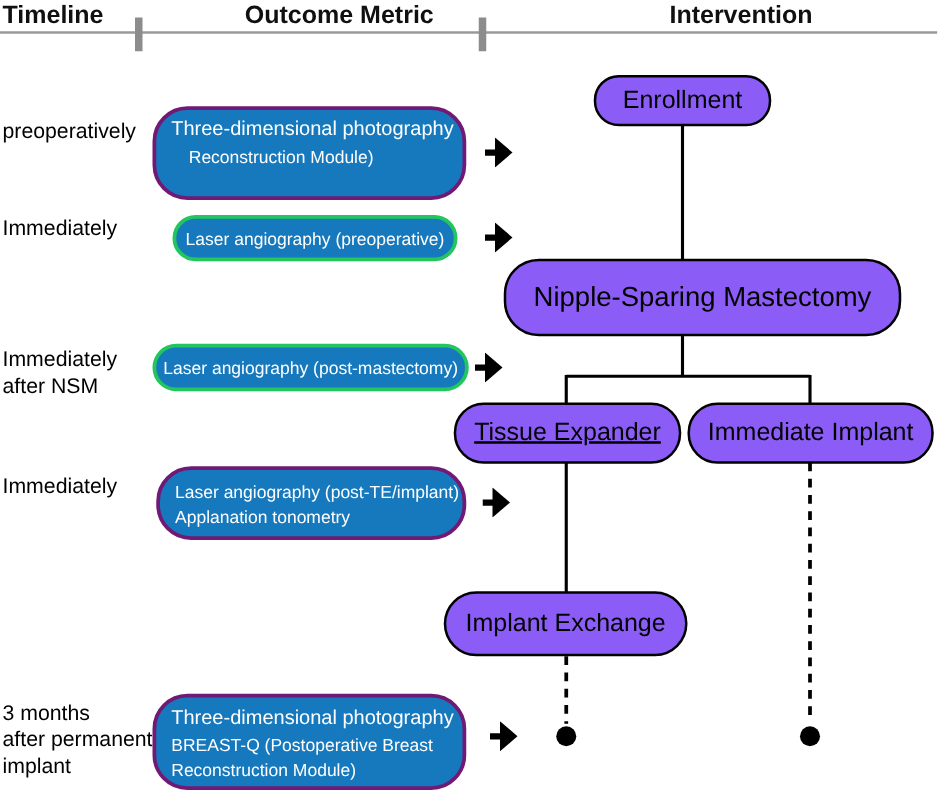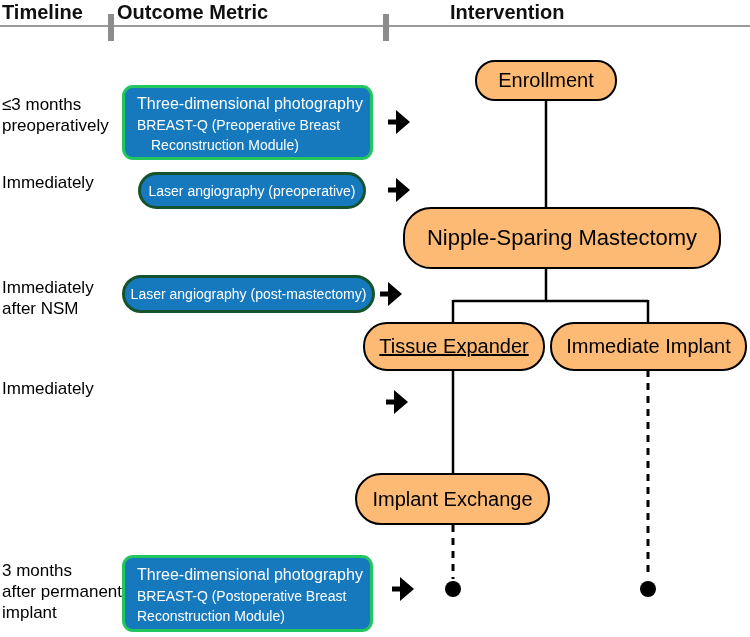--- a/index.html
+++ b/index.html
@@ -1,39 +1,39 @@
 <!DOCTYPE html>
 <html><head>
 <meta charset="utf-8">
 <style>
   html,body{margin:0;padding:0;background:#ffffff;}
   .canvas{
     position:relative;width:750px;height:637px;background:#ffffff;
     font-family:"Liberation Sans",sans-serif;overflow:hidden;color:#000;
   }
   .hdr{position:absolute;top:1px;font-size:20px;font-weight:bold;color:#101010;white-space:nowrap;}
-  .hdr.center{text-align:left;}
+  .hdr.center{text-align:right;}
   .rule{position:absolute;left:0;top:25px;width:750px;height:2px;background:#9a9a9a;}
   .tick{position:absolute;top:14px;width:6px;height:27px;background:#8c8c8c;}
   .tl{position:absolute;left:2px;font-size:17px;line-height:21px;color:#000;white-space:nowrap;}
   .connectors{position:absolute;left:0;top:0;}
   .mbox{
-    position:absolute;background:#1779bd;border:3px solid #22c55e;border-radius:11px;
+    position:absolute;background:#1779bd;border:3px solid #701a75;border-radius:28px;
     color:#fff;box-sizing:border-box;padding:5px 6px 0 12px;
   }
   .ml{font-size:14px;line-height:20px;white-space:nowrap;}
   .ml.lg{font-size:16px;line-height:22px;}
   .ml.ind{margin-left:14px;}
   .pill{
-    position:absolute;background:#1779bd;border:3px solid #14532d;border-radius:20px;
+    position:absolute;background:#1779bd;border:3px solid #22c55e;border-radius:20px;
     color:#fff;box-sizing:border-box;display:flex;align-items:center;justify-content:center;
     font-size:14px;white-space:nowrap;
   }
   .node{
-    position:absolute;background:#fdba74;border:2.5px solid #000;
+    position:absolute;background:#8b5cf6;border:2.5px solid #000;
     display:flex;align-items:center;justify-content:center;
     color:#000;box-sizing:border-box;white-space:nowrap;
   }
   .arrow{position:absolute;}
 </style>
 </head>
 <body>
 
 <div class="canvas">
 
@@ -51,49 +51,51 @@
     <line x1="453" y1="300" x2="453" y2="324" stroke="#000" stroke-width="2.5"></line>
     <line x1="648" y1="300" x2="648" y2="324" stroke="#000" stroke-width="2.5"></line>
     <line x1="453" y1="370" x2="453" y2="475" stroke="#000" stroke-width="2.5"></line>
     <line x1="453" y1="525" x2="453" y2="579" stroke="#000" stroke-width="3" stroke-dasharray="7 6"></line>
     <line x1="648" y1="370" x2="648" y2="578" stroke="#000" stroke-width="3" stroke-dasharray="7 6"></line>
     <circle cx="453" cy="589" r="8" fill="#000"></circle>
     <circle cx="648" cy="589" r="8" fill="#000"></circle>
   </svg>
 
   <div class="tl" style="top:94px;">
-    <div>≤3 months</div>
     <div>preoperatively</div>
   </div>
   <div class="tl" style="top:172px;">
     <div>Immediately</div>
   </div>
   <div class="tl" style="top:277px;">
     <div>Immediately</div>
     <div>after NSM</div>
   </div>
   <div class="tl" style="top:378px;">
     <div>Immediately</div>
   </div>
   <div class="tl" style="top:560px;">
     <div>3 months</div>
     <div>after permanent</div>
     <div>implant</div>
   </div>
 
   <div class="mbox" style="left:122px;top:85px;width:251px;height:75px;">
     <div class="ml lg">Three-dimensional photography</div>
-    <div class="ml">BREAST-Q (Preoperative Breast</div>
     <div class="ml ind">Reconstruction Module)</div>
   </div>
   <div class="pill" style="left:138px;top:172px;width:228px;height:37px;">
     <span>Laser angiography (preoperative)</span>
   </div>
   <div class="pill" style="left:122px;top:275px;width:253px;height:38px;">
     <span>Laser angiography (post-mastectomy)</span>
+  </div>
+  <div class="mbox" style="left:125px;top:373px;width:248px;height:59px;padding-top:7px;">
+    <div class="ml">Laser angiography (post-TE/implant)</div>
+    <div class="ml">Applanation tonometry</div>
   </div>
   <div class="mbox" style="left:122px;top:555px;width:251px;height:77px;padding-top:6px;">
     <div class="ml lg">Three-dimensional photography</div>
     <div class="ml">BREAST-Q (Postoperative Breast</div>
     <div class="ml">Reconstruction Module)</div>
   </div>
 
   <svg class="arrow" style="left:388px;top:110px;" width="23" height="24" viewBox="0 0 23 24">
     <line x1="0" y1="12" x2="10" y2="12" stroke="#000" stroke-width="5"></line>
       <polygon points="8,0 8,24 22,12" fill="#000"></polygon>

